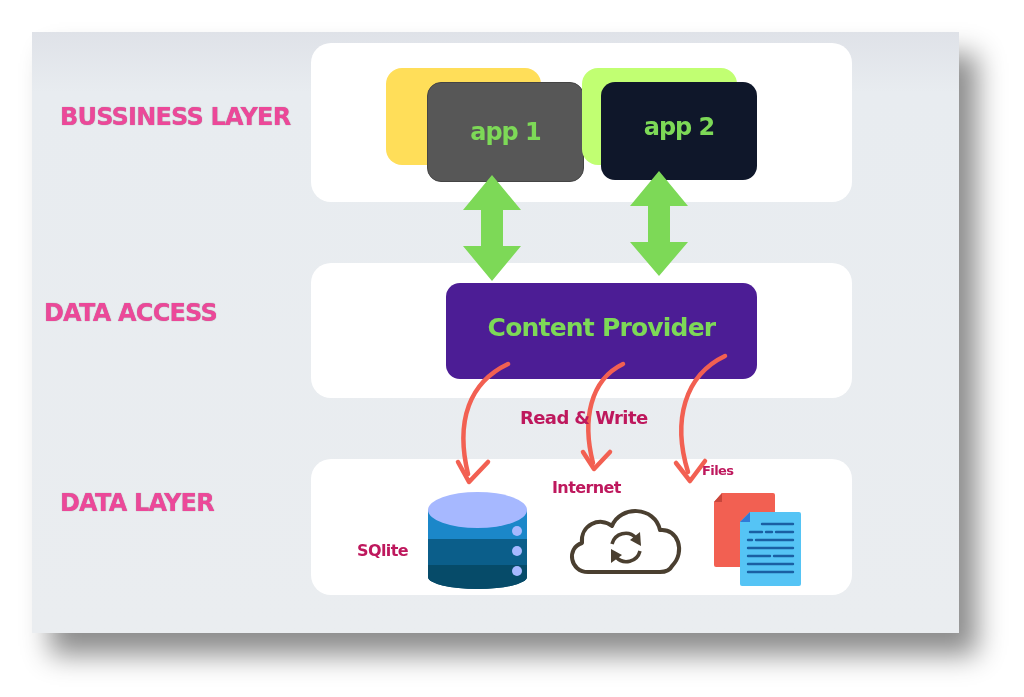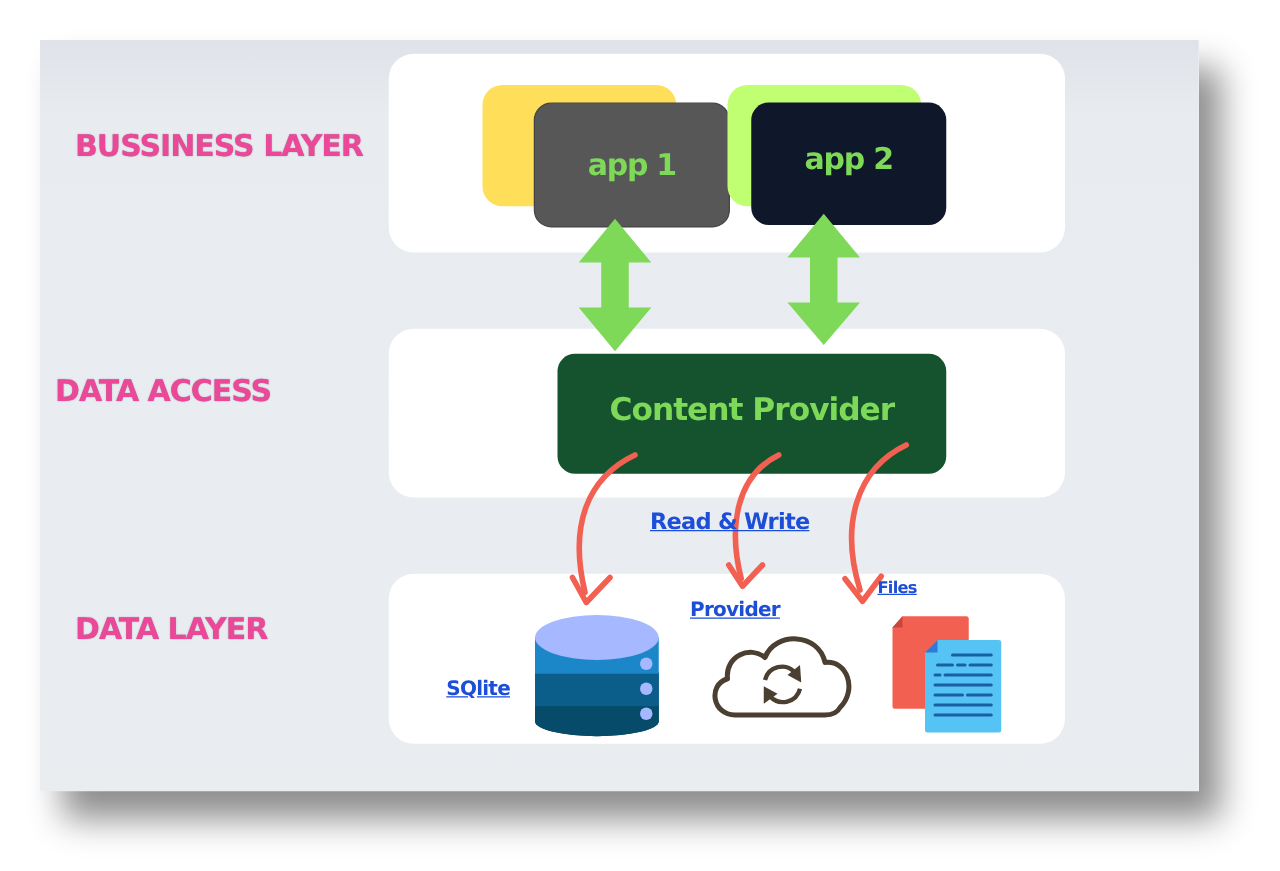--- a/index.html
+++ b/index.html
@@ -8,24 +8,24 @@
   .panel { position:absolute; left:32px; top:32px; width:927px; height:601px;
            background:linear-gradient(#dfe2e8 0px, #e8ecf0 60px, #eaedf0 100%);
            box-shadow: 18px 22px 26px rgba(0,0,0,0.45); }
   .card { position:absolute; background:#ffffff; border-radius:20px; }
   .layer-label { position:absolute; color:#ec4899; font-weight:bold; font-size:24px;
                  letter-spacing:-0.8px; line-height:34px;
                  text-shadow: 0 0 1px rgba(70,70,70,0.6); }
   .app-back { position:absolute; border-radius:16px; }
   .app-front { position:absolute; border-radius:14px; display:flex; align-items:center; justify-content:center;
                color:#7dd957; font-weight:bold; font-size:24px; letter-spacing:-1px; }
-  .cp-box { position:absolute; left:446px; top:283px; width:311px; height:96px; background:#14532d;
+  .cp-box { position:absolute; left:446px; top:283px; width:311px; height:96px; background:#4c1d95;
             border-radius:14px; display:flex; align-items:center; justify-content:center;
             color:#7dd957; font-weight:bold; font-size:25px; letter-spacing:-0.8px; }
-  .small-label { position:absolute; color:#1d4ed8; font-weight:bold; font-size:16px; letter-spacing:-0.6px;text-decoration:underline; }
+  .small-label { position:absolute; color:#be185d; font-weight:bold; font-size:16px; letter-spacing:-0.6px; }
   svg.overlay { position:absolute; left:0; top:0; }
 </style>
 </head>
 <body>
 
 <div class="panel"></div>
 
 <div class="card" style="left:311px;top:43px;width:541px;height:159px;"></div>
 <div class="card" style="left:311px;top:263px;width:541px;height:135px;"></div>
 <div class="card" style="left:311px;top:459px;width:541px;height:136px;"></div>
@@ -99,14 +99,14 @@
       <line x1="748" y1="556" x2="770" y2="556"></line>
         <line x1="774" y1="556" x2="793" y2="556"></line>
       <line x1="748" y1="564" x2="793" y2="564"></line>
       <line x1="748" y1="572" x2="793" y2="572"></line>
     </g>
   </g>
 </svg>
 
 <div class="small-label" style="left:520px;top:407px;font-size:18px;">Read &amp; Write</div>
 <div class="small-label" style="left:357px;top:541px;text-align:center;">SQlite</div>
-<div class="small-label" style="left:552px;top:478px;">Provider</div>
+<div class="small-label" style="left:552px;top:478px;">Internet</div>
 <div class="small-label" style="left:702px;top:463px;font-size:13px;">Files</div>
 
 </body></html>

